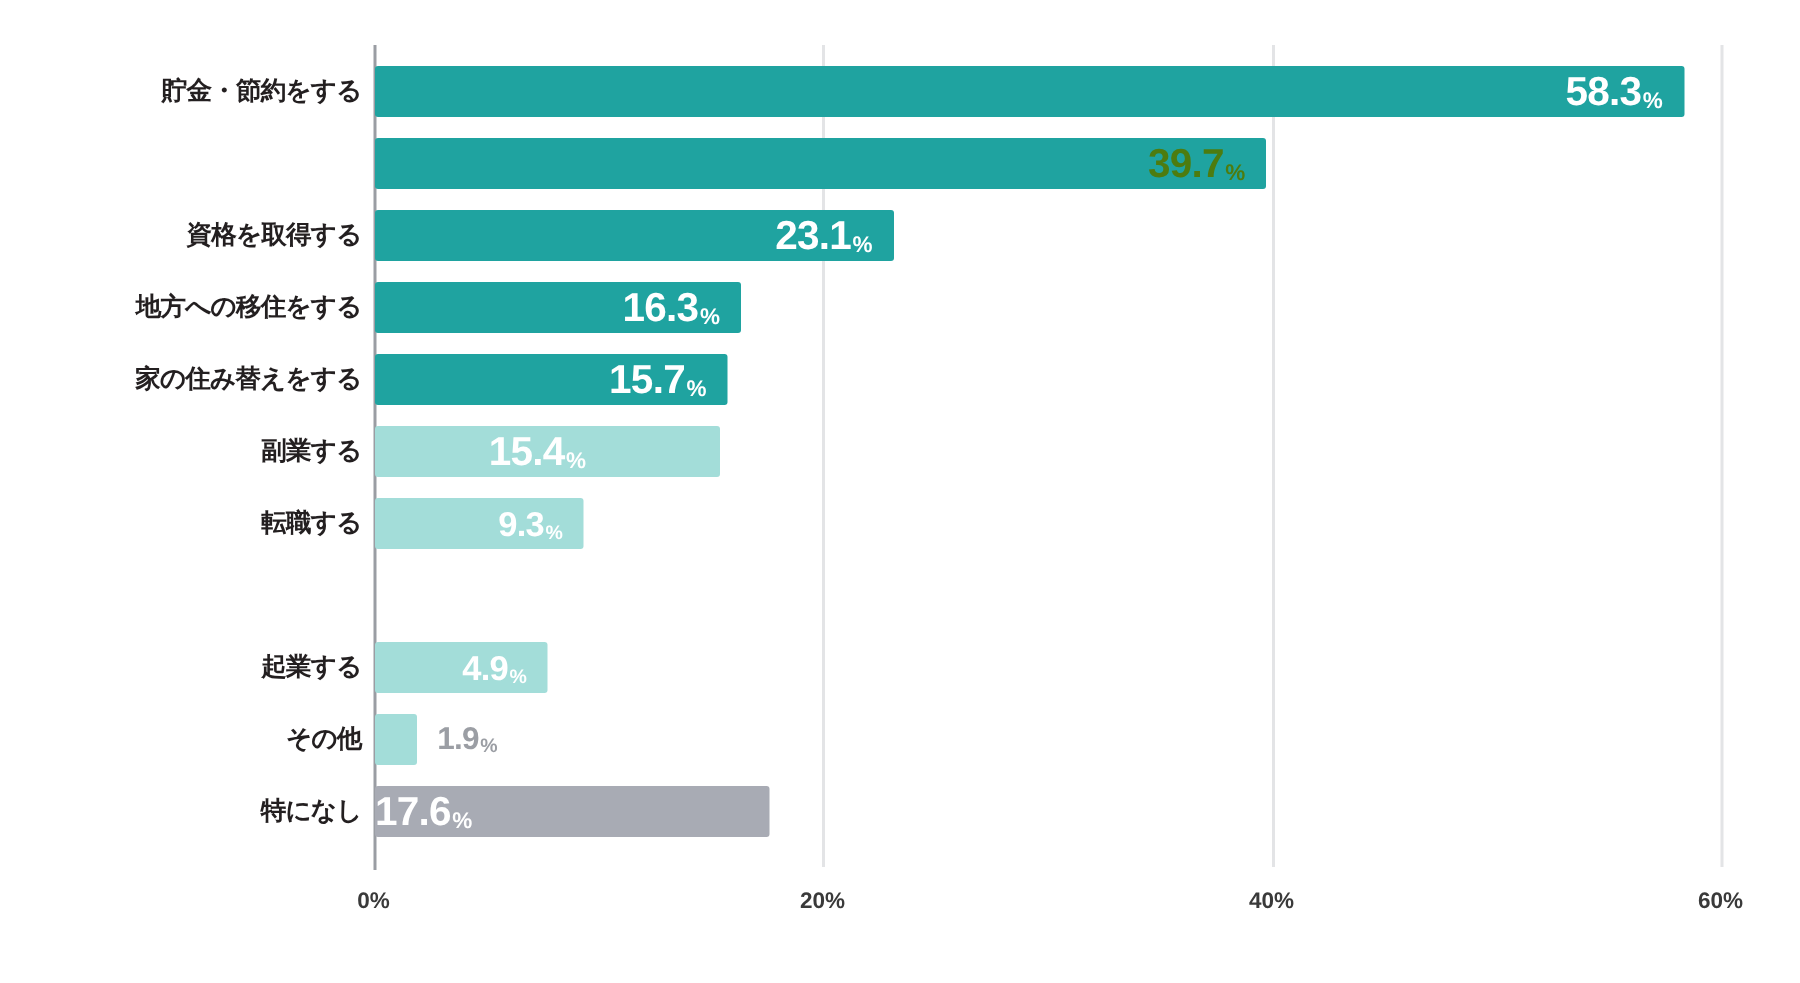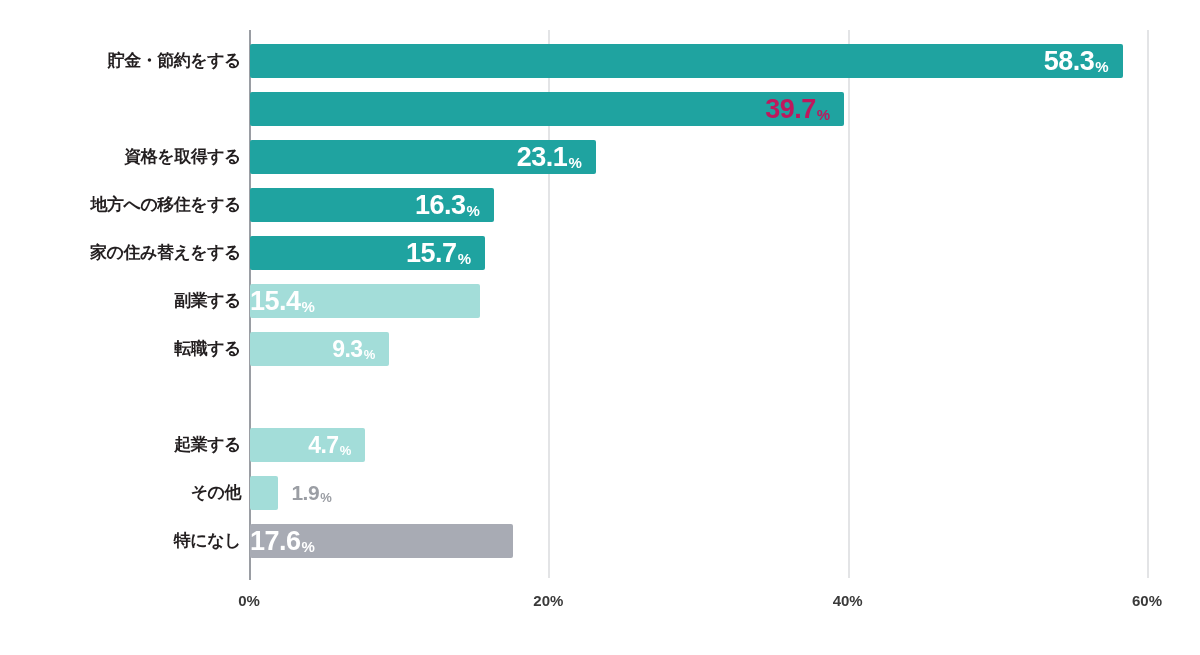--- a/index.html
+++ b/index.html
@@ -130,51 +130,51 @@
   <div class="axis-line"></div>
 
   <div class="rows" id="rows">
       <div class="row" style="top: 37px;">
         <div class="cat-label">貯金・節約をする</div>
         <div class="bar teal-dark" style="width: 872.557px; background: rgb(31, 163, 160);"></div>
         <div class="value inside" style="color: rgb(255, 255, 255); left: 250px; width: 858.557px; text-align: right;"><span class="num">58.3</span><span class="pct">%</span></div>
       </div>
       <div class="row" style="top: 85px;">
         <div class="bar teal-dark" style="width: 594.177px; background: rgb(31, 163, 160);"></div>
-        <div class="value inside" style="color: #be185d; left: 250px; width: 580.177px; text-align: right;"><span class="num">39.7</span><span class="pct">%</span></div>
+        <div class="value inside" style="color: #4d7c0f; left: 250px; width: 580.177px; text-align: right;"><span class="num">39.7</span><span class="pct">%</span></div>
       </div>
       <div class="row" style="top: 133px;">
         <div class="cat-label">資格を取得する</div>
         <div class="bar teal-dark" style="width: 345.73px; background: rgb(31, 163, 160);"></div>
         <div class="value inside" style="color: rgb(255, 255, 255); left: 250px; width: 331.73px; text-align: right;"><span class="num">23.1</span><span class="pct">%</span></div>
       </div>
       <div class="row" style="top: 181px;">
         <div class="cat-label">地方への移住をする</div>
         <div class="bar teal-dark" style="width: 243.957px; background: rgb(31, 163, 160);"></div>
         <div class="value inside" style="color: rgb(255, 255, 255); left: 250px; width: 229.957px; text-align: right;"><span class="num">16.3</span><span class="pct">%</span></div>
       </div>
       <div class="row" style="top: 229px;">
         <div class="cat-label">家の住み替えをする</div>
         <div class="bar teal-dark" style="width: 234.977px; background: rgb(31, 163, 160);"></div>
         <div class="value inside" style="color: rgb(255, 255, 255); left: 250px; width: 220.977px; text-align: right;"><span class="num">15.7</span><span class="pct">%</span></div>
       </div>
       <div class="row" style="top: 277px;">
         <div class="cat-label">副業する</div>
         <div class="bar teal-light" style="width: 230.487px; background: rgb(163, 221, 217);"></div>
-        <div class="value inside" style="color: rgb(255, 255, 255); left: 250px; width: 216.487px; text-align: left;"><span class="num">15.4</span><span class="pct">%</span></div>
+        <div class="value inside" style="color: rgb(255, 255, 255); left: 250px; width: 216.487px; text-align: center;"><span class="num">15.4</span><span class="pct">%</span></div>
       </div>
       <div class="row" style="top: 325px;">
         <div class="cat-label">転職する</div>
         <div class="bar teal-light" style="width: 139.19px; background: rgb(163, 221, 217);"></div>
         <div class="value inside small" style="color: rgb(255, 255, 255); left: 250px; width: 125.19px; text-align: right;"><span class="num">9.3</span><span class="pct">%</span></div>
       </div>
       <div class="row" style="top: 421px;">
         <div class="cat-label">起業する</div>
         <div class="bar teal-light" style="width: 115.243px; background: rgb(163, 221, 217);"></div>
-        <div class="value inside small" style="color: rgb(255, 255, 255); left: 250px; width: 101.243px; text-align: right;"><span class="num">4.7</span><span class="pct">%</span></div>
+        <div class="value inside small" style="color: rgb(255, 255, 255); left: 250px; width: 101.243px; text-align: right;"><span class="num">4.9</span><span class="pct">%</span></div>
       </div>
       <div class="row" style="top: 469px;">
         <div class="cat-label">その他</div>
         <div class="bar teal-light" style="width: 28.4367px; background: rgb(163, 221, 217);"></div>
         <div class="value outside" style="color: rgb(155, 158, 164); left: 291.437px;"><span class="num">1.9</span><span class="pct">%</span></div>
       </div>
       <div class="row" style="top: 517px;">
         <div class="cat-label">特になし</div>
         <div class="bar gray" style="width: 263.413px; background: rgb(168, 171, 180);"></div>
         <div class="value inside" style="color: rgb(255, 255, 255); left: 250px; width: 249.413px; text-align: left;"><span class="num">17.6</span><span class="pct">%</span></div>

